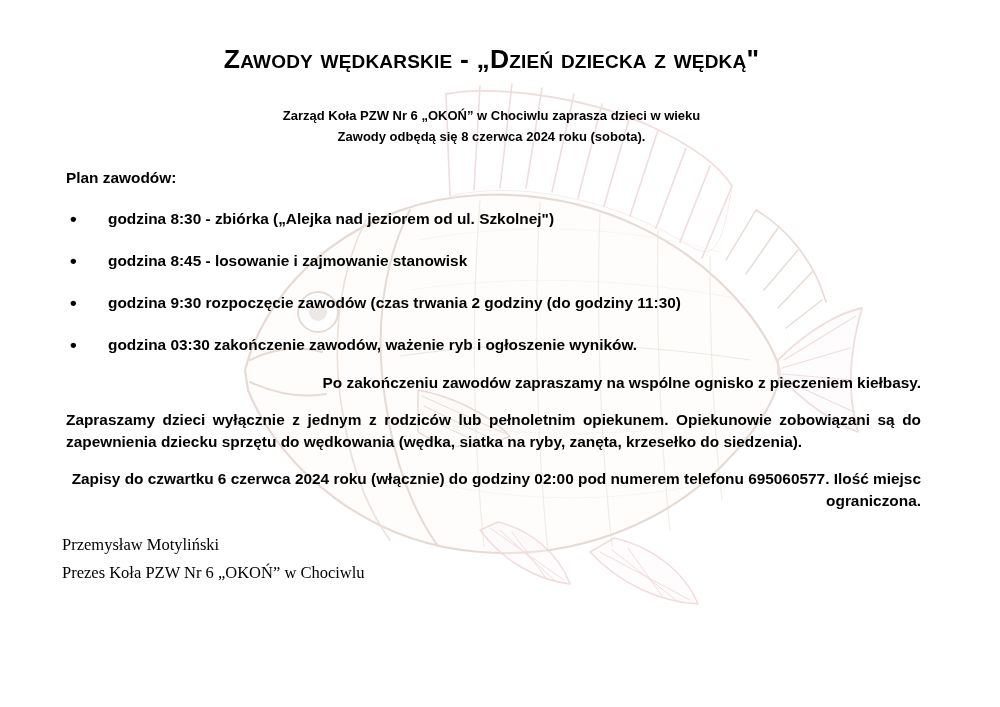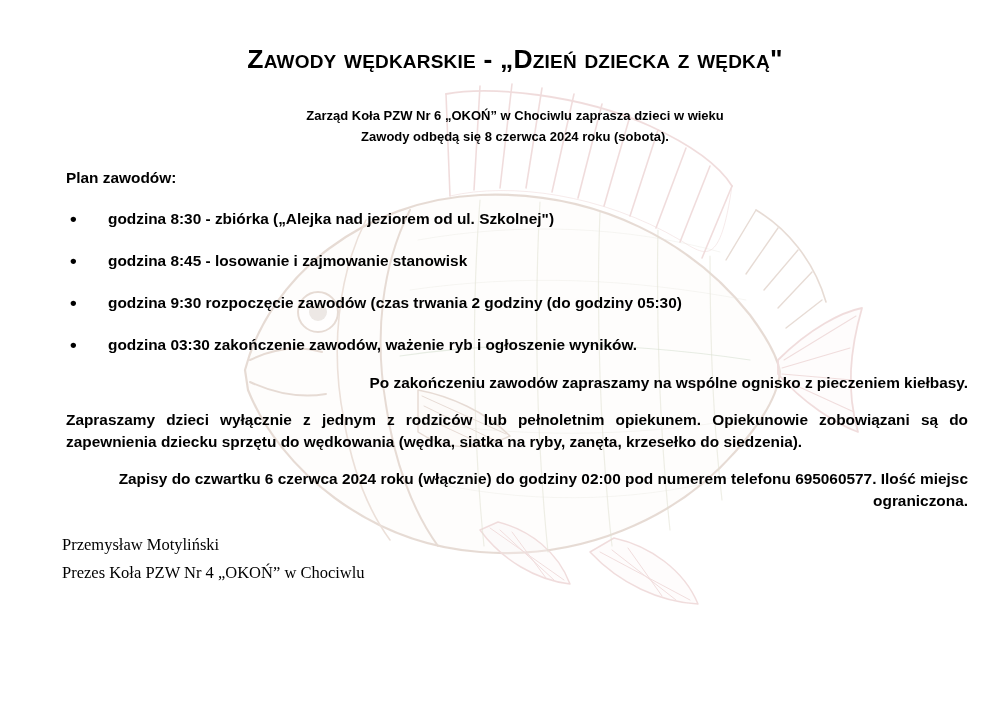--- a/index.html
+++ b/index.html
@@ -26,21 +26,21 @@
     opacity: 0.30;
     pointer-events: none;
     z-index: 0;
   }
   .watermark svg { width: 100%; height: 100%; display: block; }
 
   
   .page {
     position: relative;
     z-index: 2;
-    padding: 36px 32px 0 62px;
+    padding: 36px 79px 0 62px;
     box-sizing: border-box;
     height: 100%;
   }
 
   .doc-title {
     text-align: center;
     font-weight: bold;
     font-size: 26.5px;
     letter-spacing: 0.2px;
     margin: 8px 0 30px 0;
@@ -204,26 +204,26 @@
   <div class="intro">
     <div>Zarząd Koła PZW Nr 6 „OKOŃ” w Chociwlu zaprasza dzieci w wieku</div>
     <div>Zawody odbędą się 8 czerwca 2024 roku (sobota).</div>
   </div>
 
   <div class="plan-heading">Plan zawodów:</div>
 
   <ul class="plan-list">
     <li>godzina 8:30 - zbiórka („Alejka nad jeziorem od ul. Szkolnej")</li>
     <li>godzina 8:45 - losowanie i zajmowanie stanowisk</li>
-    <li>godzina 9:30 rozpoczęcie zawodów (czas trwania 2 godziny (do godziny 05:30)</li>
+    <li>godzina 9:30 rozpoczęcie zawodów (czas trwania 2 godziny (do godziny 11:30)</li>
     <li>godzina 03:30 zakończenie zawodów, ważenie ryb i ogłoszenie wyników.</li>
   </ul>
 
   <p class="body-par nojust">Po zakończeniu zawodów zapraszamy na wspólne ognisko z pieczeniem kiełbasy.</p>
   <p class="body-par">Zapraszamy dzieci wyłącznie z jednym z rodziców lub pełnoletnim opiekunem. Opiekunowie zobowiązani są do zapewnienia dziecku sprzętu do wędkowania (wędka, siatka na ryby, zanęta, krzesełko do siedzenia).</p>
   <p class="body-par nojust">Zapisy do czwartku 6 czerwca 2024 roku (włącznie) do godziny 02:00 pod numerem telefonu 695060577. Ilość miejsc ograniczona.</p>
 
   <div class="signature">
     <div>Przemysław Motyliński</div>
-    <div>Prezes Koła PZW Nr 4 „OKOŃ” w Chociwlu</div>
+    <div>Prezes Koła PZW Nr 6 „OKOŃ” w Chociwlu</div>
   </div>
 
 </div>
 
 </body></html>

